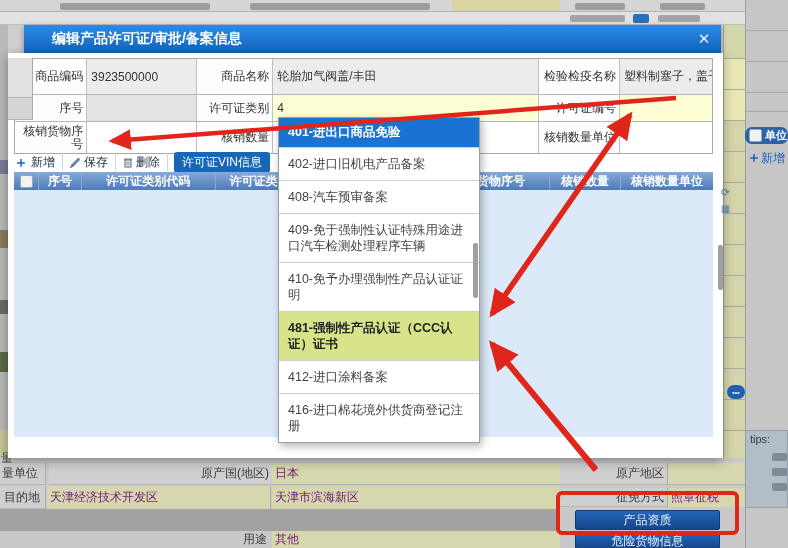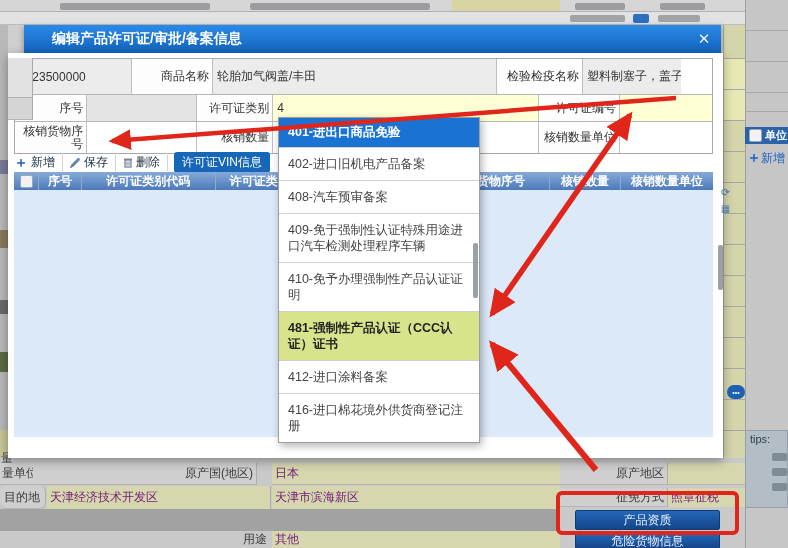--- a/index.html
+++ b/index.html
@@ -100,42 +100,42 @@
   <div class="a" style="left:745px;top:0;width:43px;height:548px;background:#c6c6c6;border-left:1px solid #9e9e9e;">
     <div class="rrow" style="height:30px;"></div>
     <div class="rrow" style="height:30px;"></div>
     <div class="rrow" style="height:30px;"></div>
     <div class="rrow" style="height:18px;"></div>
   </div>
   <div class="a" style="left:747px;top:110px;font-size:12px;color:#1a62c0;white-space:nowrap;overflow:hidden;width:41px;margin-top:40px;">
     <span class="plus">＋</span><span>新增</span>
   </div>
   <div class="a" style="left:745px;top:127px;width:43px;height:17px;background:#2a63a8;color:#fff;font-size:11px;font-weight:bold;
-              display:flex;align-items:center;padding-left:4px;overflow:hidden;">
+              display:flex;align-items:center;padding-left:4px;overflow:hidden;border-radius:7px;">
     <span class="chk" style="margin-right:3px;flex:none;"></span>
     <span>单位</span>
   </div>
   <div class="a" style="left:745px;top:430px;width:43px;height:78px;background:#b2bdc6;border:1px solid #93a0ab;">
     <div class="tipstxt">tips:</div>
     <div class="smudge" style="position:absolute;left:26px;top:22px;width:15px;height:8px;background:#54626e;"></div>
     <div class="smudge" style="position:absolute;left:26px;top:37px;width:15px;height:8px;background:#54626e;"></div>
     <div class="smudge" style="position:absolute;left:26px;top:52px;width:15px;height:8px;background:#54626e;"></div>
   </div>
 
   <div class="a" style="left:0;top:458px;width:745px;height:90px;background:#c9c9c9;">
 
     <div class="a" style="left:1px;top:-8px;font-size:12px;color:#444;">量</div>
 
     <div class="a blab cellgray" style="left:0;top:5px;width:46px;height:22px;justify-content:flex-start;padding-left:2px;">量单位</div>
-    <div class="a blab cellgray" style="left:33px;top:5px;width:224px;height:22px;padding-left:16px;">原产国(地区)</div>
+    <div class="a blab cellgray" style="left:49px;top:5px;width:224px;height:22px;padding-left:16px;">原产国(地区)</div>
     <div class="a bval" style="left:272px;top:5px;width:288px;height:22px;border-bottom:1px solid #b5b5b5;">日本</div>
     <div class="a blab cellgray" style="left:560px;top:5px;width:108px;height:22px;">原产地区</div>
     <div class="a bval" style="left:668px;top:5px;width:77px;height:22px;border-bottom:1px solid #b5b5b5;"></div>
 
-    <div class="a blab cellgray" style="left:0;top:28px;width:46px;height:23px;justify-content:flex-start;padding-left:4px;border-radius:6px;">目的地</div>
+    <div class="a blab cellgray" style="left:0;top:28px;width:46px;height:23px;justify-content:flex-start;padding-left:4px;">目的地</div>
     <div class="a bval" style="left:47px;top:28px;width:224px;height:23px;border-right:1px solid #adadad;">天津经济技术开发区</div>
     <div class="a bval" style="left:272px;top:28px;width:288px;height:23px;">天津市滨海新区</div>
     <div class="a blab cellgray" style="left:560px;top:30px;width:108px;height:19px;">征免方式</div>
     <div class="a bval" style="left:668px;top:30px;width:77px;height:19px;">照章征税</div>
 
     <div class="a" style="left:0;top:51px;width:560px;height:22px;background:#a2a2a2;"></div>
     <div class="a bluebtn" style="left:575px;top:52px;width:145px;height:20px;">产品资质</div>
 
     <div class="a ellip" style="left:363px;top:74px;width:22px;height:14px;">•••</div>
     <div class="a blab" style="left:180px;top:73px;width:90px;height:17px;">用途</div>
@@ -146,20 +146,21 @@
   <div class="a modal-title" style="left:24px;top:25px;width:697px;height:28px;z-index:10;">
     <span>编辑产品许可证/审批/备案信息</span>
     <span class="close-x">✕</span>
   </div>
 
   <div class="a modal-body" style="left:8px;top:53px;width:715px;height:405px;z-index:10;">
 
     <div class="a frm" style="left:6px;top:5px;width:699px;">
 
       <div class="frow" style="height:35px;">
+        <div class="fc flab" style="width:71px;">商品编码</div>
         <div class="fc fval bg-gray" style="width:108px;">3923500000</div>
         <div class="fc flab" style="width:75px;">商品名称</div>
         <div class="fc fval bg-gray" style="width:275px;">轮胎加气阀盖/丰田</div>
         <div class="fc flab" style="width:80px;white-space:normal;">检验检疫名称</div>
         <div class="fc fval bg-gray" style="width:90px;">塑料制塞子，盖子及</div>
       </div>
 
       <div class="frow" style="height:26px;">
         <div class="fc flab" style="width:71px;">序号</div>
         <div class="fc fval bg-gray2" style="width:108px;"></div>

